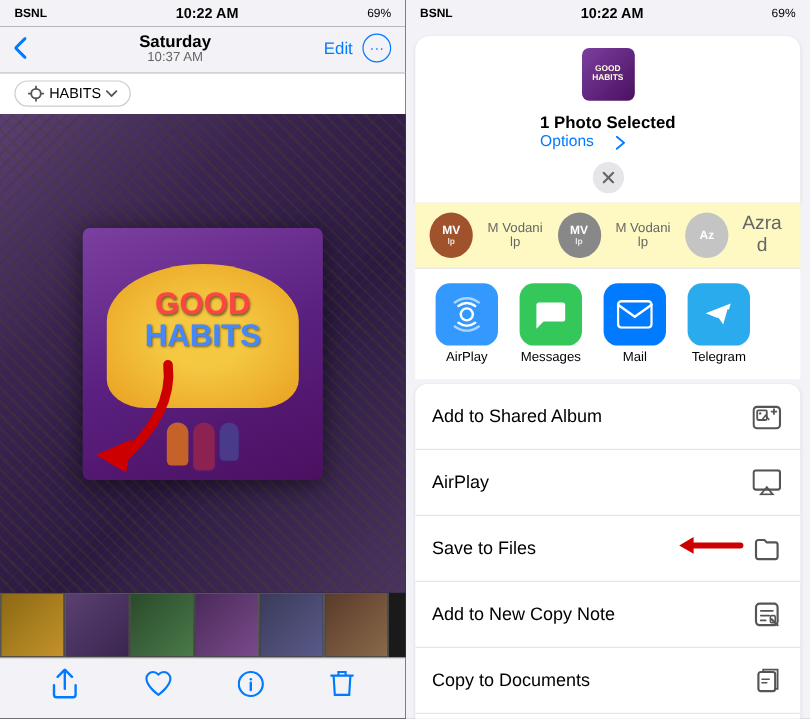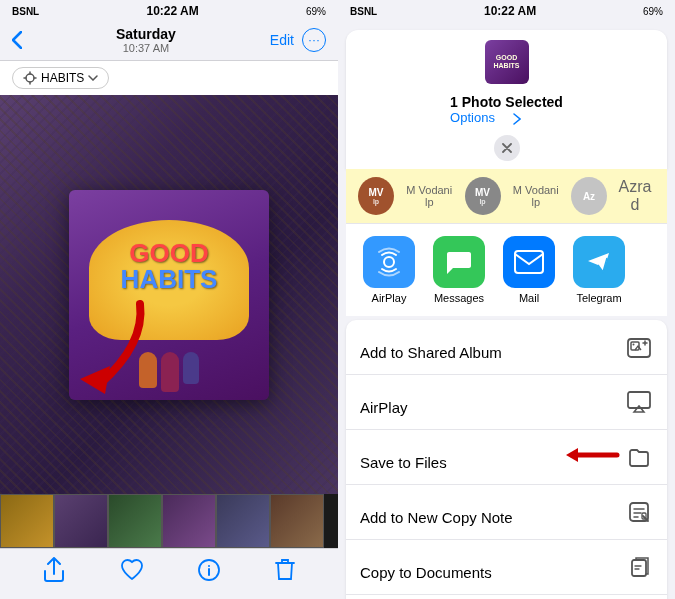--- a/index.html
+++ b/index.html
@@ -404,21 +404,21 @@
       flex: 1;
       overflow-y: auto;
       margin: 4px 8px 8px;
       background: #fff;
       border-radius: 10px;
       box-shadow: 0 1px 3px rgba(0,0,0,0.1);
     }
 
     .action-item {
       display: flex;
-      align-items: flex-end;
+      align-items: center;
       justify-content: space-between;
       padding: 13px 14px;
       border-bottom: 1px solid #e5e5ea;
     }
 
     .action-item:last-child {
       border-bottom: none;
     }
 
     .action-label {

